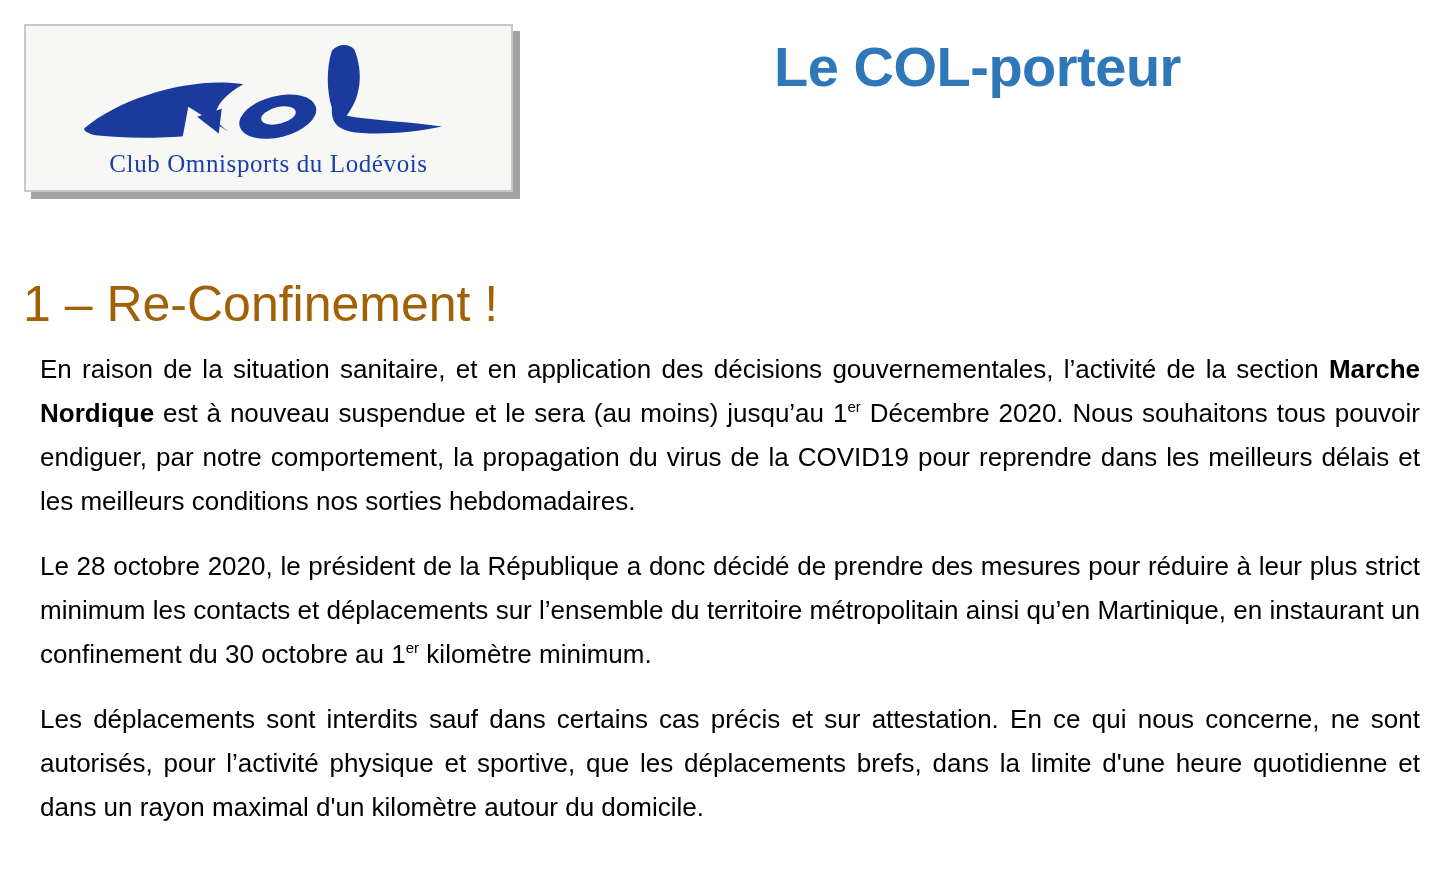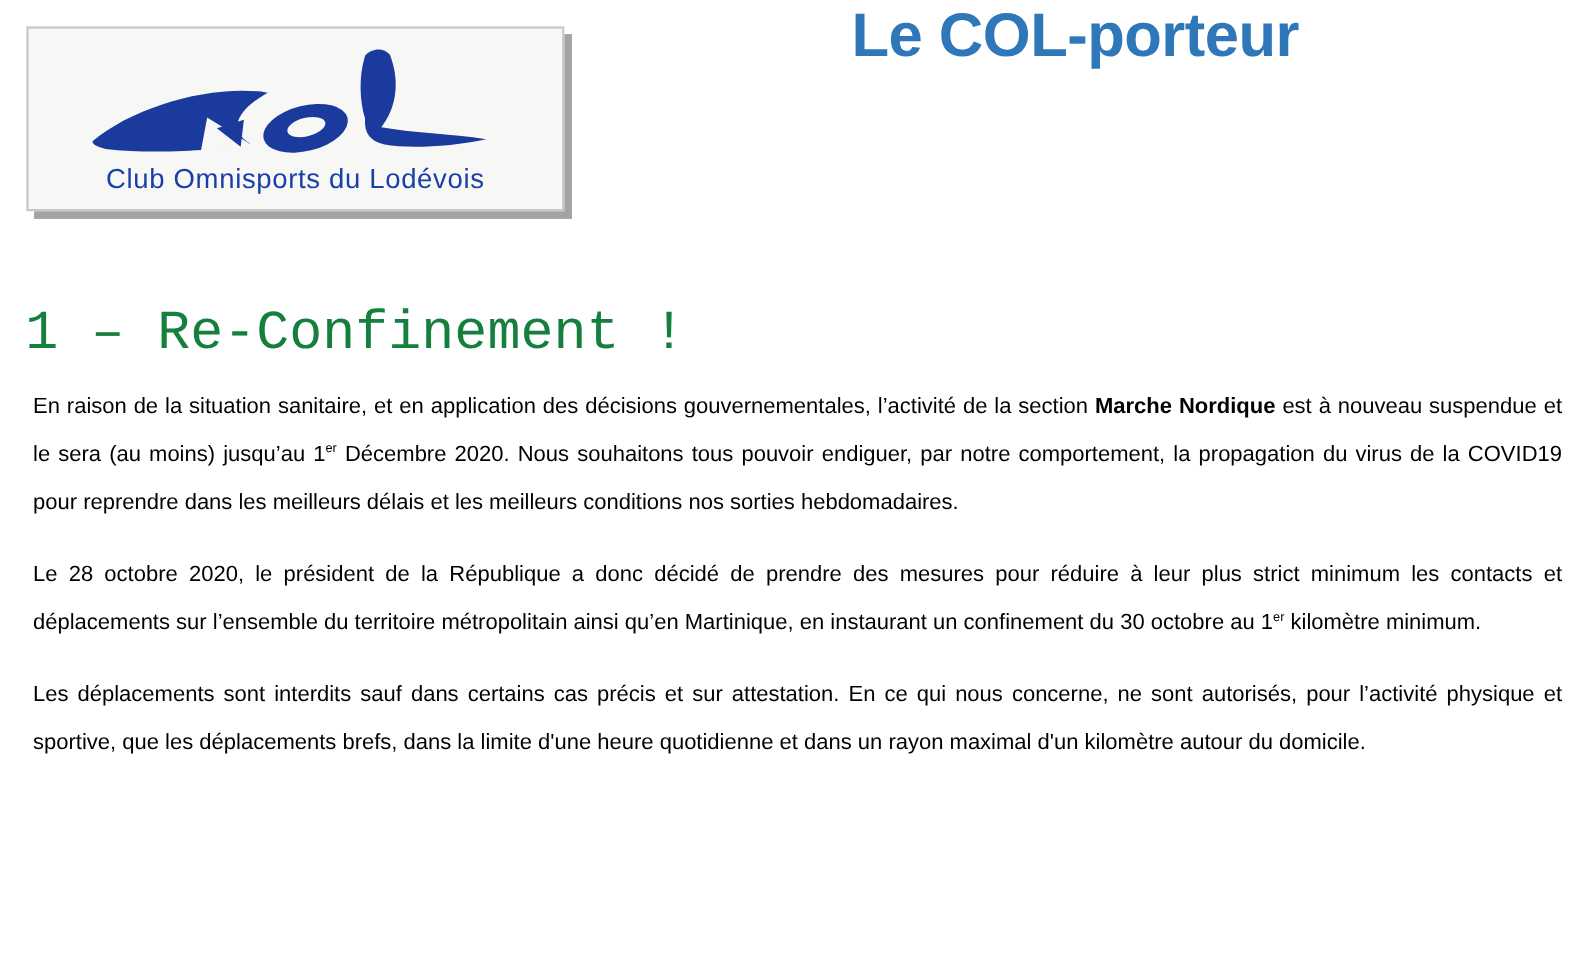--- a/index.html
+++ b/index.html
@@ -5,60 +5,60 @@
   html,body{margin:0;padding:0;background:#ffffff;}
   body{
     width:1442px;height:877px;overflow:hidden;
     font-family:"Liberation Sans", sans-serif;
     color:#000;
     position:relative;
   }
 
   
   .masthead{display:flex;align-items:flex-start;}
-  .logo-col{flex:0 0 auto;}
+  .logo-col{flex:0 0 auto;font-family:Liberation Serif, serif;}
   .logo-box{
     position:relative;
     width:489px;height:168px;
     margin:24px 0 0 24px;
     background:#f7f7f5;
     border:2px solid #c8c8c8;
     box-shadow:7px 7px 0 #a3a3a3;
     box-sizing:border-box;
   }
   .logo-art{position:absolute;left:50px;top:12px;width:378px;height:118px;}
   .logo-caption{
     position:absolute;left:0;right:0;bottom:12px;
     text-align:center;
     font-size:25px;
     letter-spacing:0.6px;
     color:#1a3fa8;
   }
   .title-col{flex:1 1 auto;display:flex;justify-content:center;}
   .newsletter-title{
     margin:0;
+    padding-top:35px;
     font-size:56px;
     line-height:64px;
     font-weight:700;
     color:#2e77b9;
     letter-spacing:-0.5px;
   }
 
   
   .section-heading{
     margin:83px 22px 14px 23px;
     font-size:50px;
     line-height:58px;
     font-weight:400;
-    color:#15803d;
-    font-family:Liberation Mono, monospace;
+    color:#a16207;
   }
   .article p{
-    margin:0 22px 21px 30px;
-    font-size:20px;
+    margin:0 22px 21px 40px;
+    font-size:26px;
     line-height:44px;
     text-align:justify;
   }
   .seg-bold{font-weight:700;}
   .seg-sup{font-size:0.58em;vertical-align:super;line-height:0;}
 </style>
 </head>
 <body>
 
 <header class="masthead">

